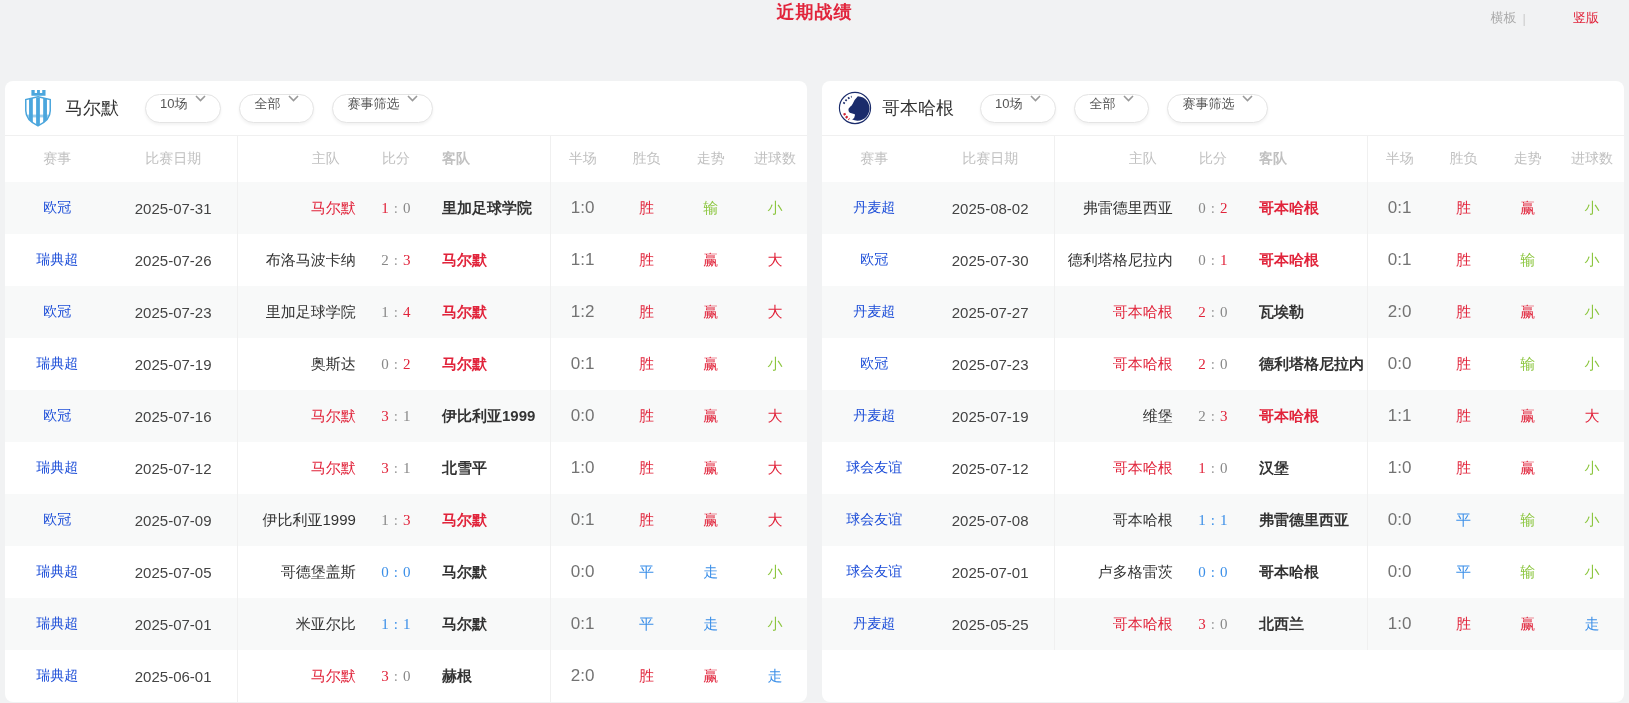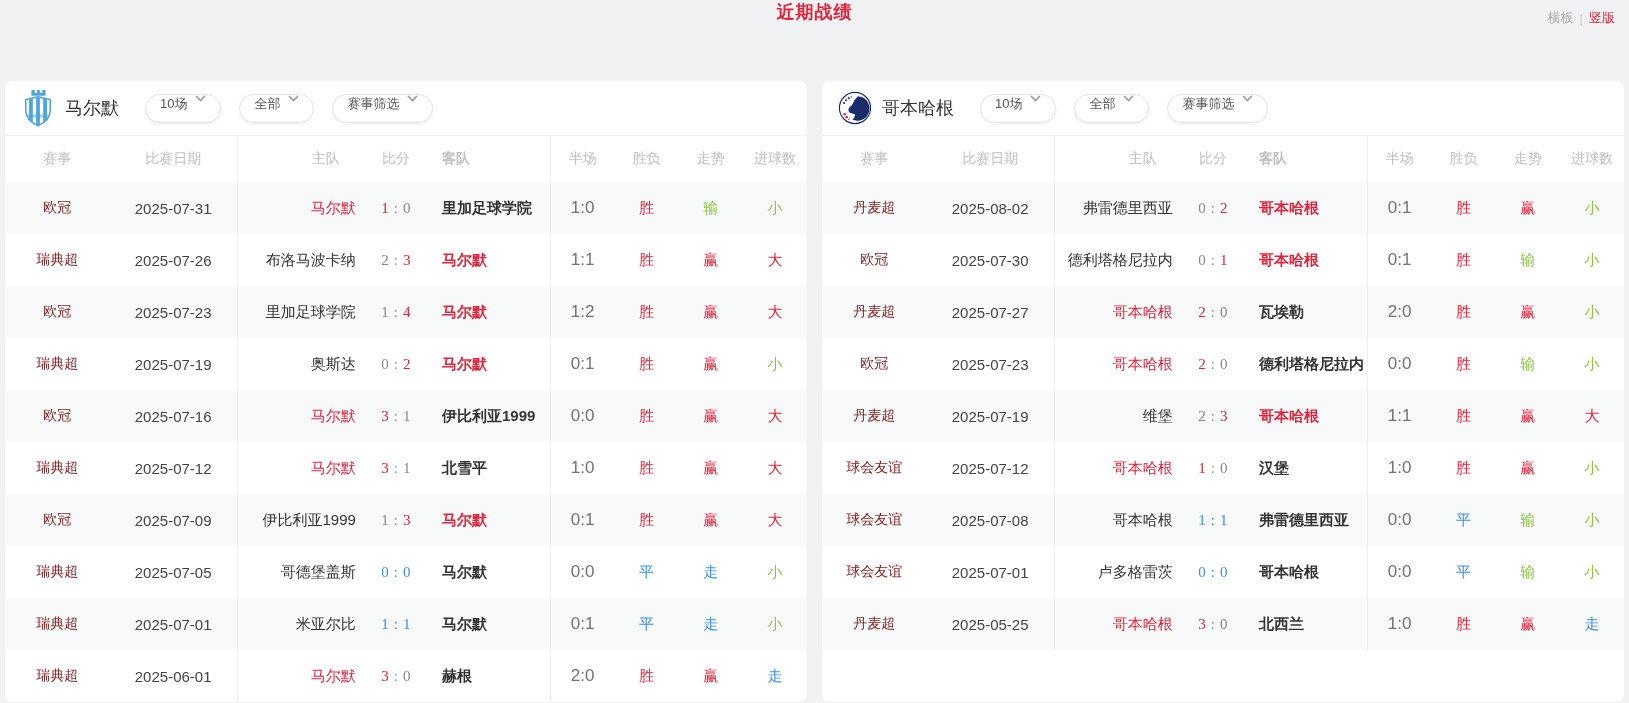--- a/index.html
+++ b/index.html
@@ -1,41 +1,41 @@
 <!DOCTYPE html>
 <html style="--red: #e1243b; --green: #8cc63f; --blue: #3b8fe8;"><head>
 <meta charset="utf-8">
 <style>
   html,body{margin:0;padding:0;width:1629px;height:703px;overflow:hidden;
     background:#f1f2f3;font-family:"Liberation Sans",sans-serif;}
   .topbar{position:relative;height:38px;display:flex;align-items:flex-start;justify-content:center;}
   .page-title{font-size:18px;font-weight:600;color:var(--red);letter-spacing:1px;}
-  .view-toggle{position:absolute;right:14px;top:9px;font-size:13px;display:flex;gap:6px;align-items:center;}
+  .view-toggle{position:absolute;right:30px;top:9px;font-size:13px;display:flex;gap:6px;align-items:center;}
   .view-toggle .toggle-link{color:#aaa;cursor:pointer;text-decoration:none;}
-  .view-toggle .toggle-link.active{color:var(--red);}
+  .view-toggle .toggle-link.active{color:var(--red);margin-left:41px;}
   .view-toggle .sep{color:#ccc;}
   .panels{display:flex;gap:15px;padding:10px 5px 0 5px;}
   .panel{flex:1;background:#fff;border-radius:8px;min-width:0;margin-top:33px;}
   .panel-head{display:flex;align-items:center;height:54px;padding:0 16px;gap:10px;
     border-bottom:1px solid #f0f0f0;}
   .team-name{font-size:18px;color:#333;margin-right:8px;white-space:nowrap;}
   .logo{width:34px;height:38px;display:flex;align-items:center;justify-content:center;flex:0 0 auto;}
   .pill{display:inline-flex;align-items:flex-start;gap:8px;height:29px;padding:0 14px;
     background:#fff;border:1px solid #e4e4e4;border-radius:15px;font-size:13px;color:#555;
     box-shadow:0 2px 3px rgba(0,0,0,.05);cursor:pointer;margin-left:8px;white-space:nowrap;
     font-family:"Liberation Sans",sans-serif;}
   .chevron{display:inline-flex;align-items:center;}
   table{width:100%;border-collapse:collapse;table-layout:fixed;}
   thead tr{height:46px;}
   tbody tr{height:52px;}
   tbody tr:nth-child(odd){background:#f8f9f9;}
   th{font-weight:normal;font-size:14px;color:#c0c0c0;}
   td{font-size:15px;color:#333;}
   th,td{padding:0;vertical-align:middle;white-space:nowrap;overflow:hidden;}
-  .col-league{text-align:center;color:#7f1d1d;font-size:14px;}
+  .col-league{text-align:center;color:#1d4ed8;font-size:14px;}
   .col-date{text-align:center;color:#444;border-right:1px solid #f0f0f0;}
   th.col-date{color:#c0c0c0;}
   th.col-league{color:#c0c0c0;}
   .col-home{text-align:right;padding-right:6px;}
   th.col-home{padding-right:22px;}
   .col-score{text-align:center;font-family:Liberation Serif, serif;}
   .col-away{text-align:left;padding-left:12px;border-right:0;font-weight:bold;}
   td.col-away2,th.col-away2{border-right:1px solid #f0f0f0;}
   .col-half{text-align:center;color:#737373;font-size:17px;}
   th.col-half{color:#c0c0c0;font-size:14px;}

